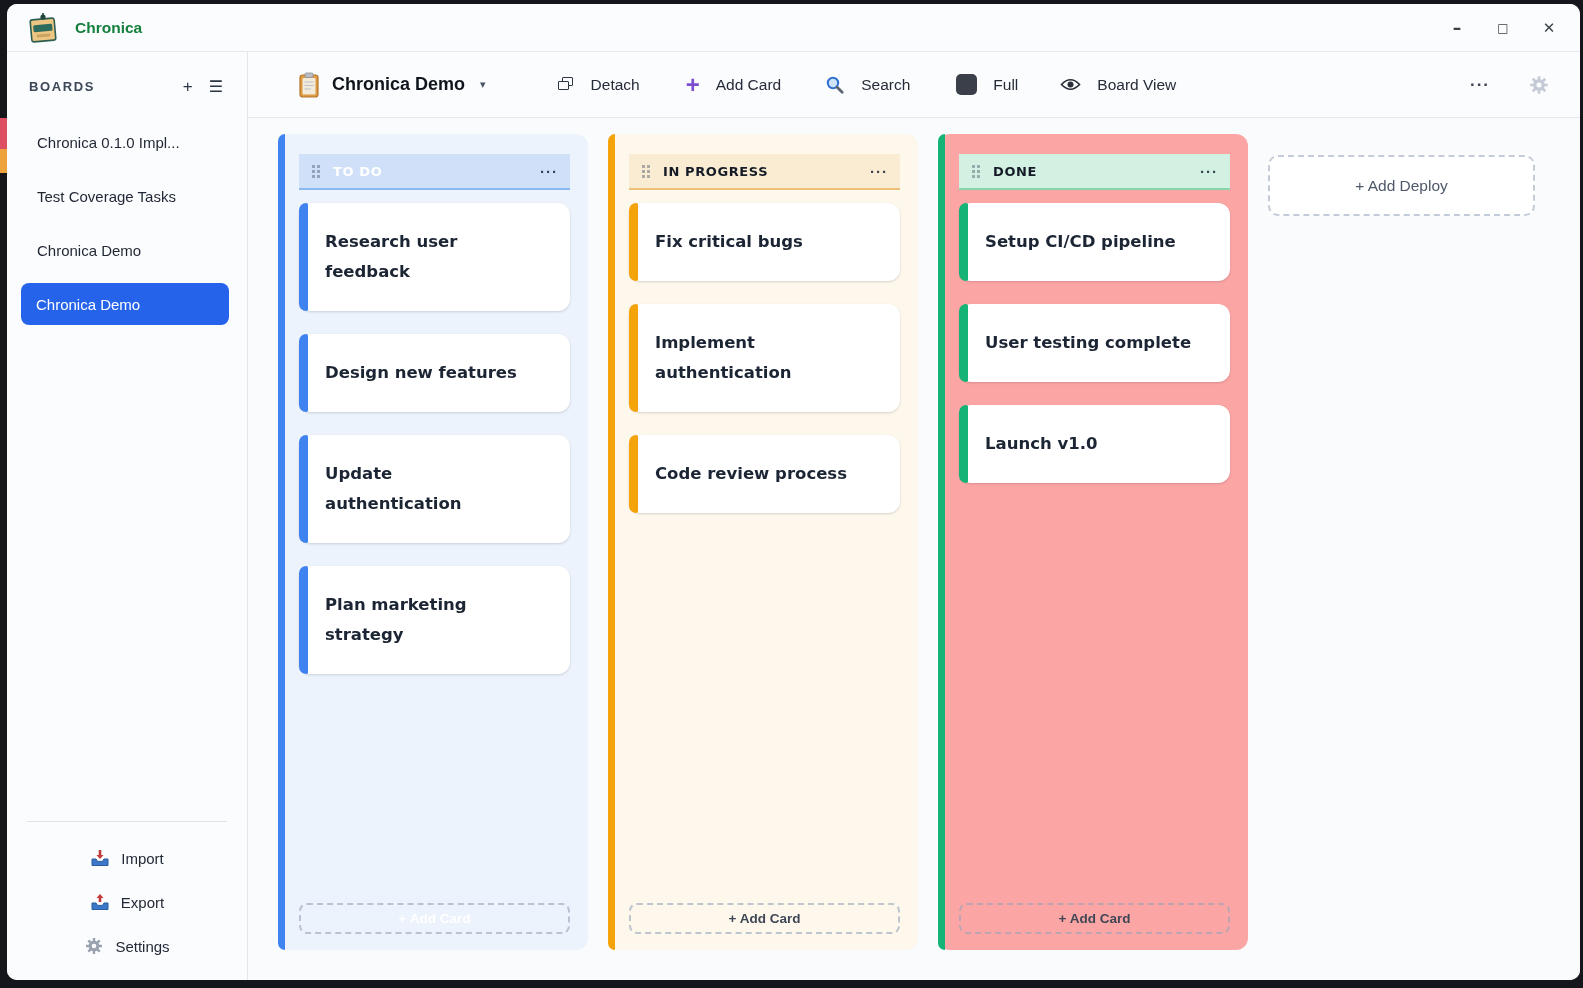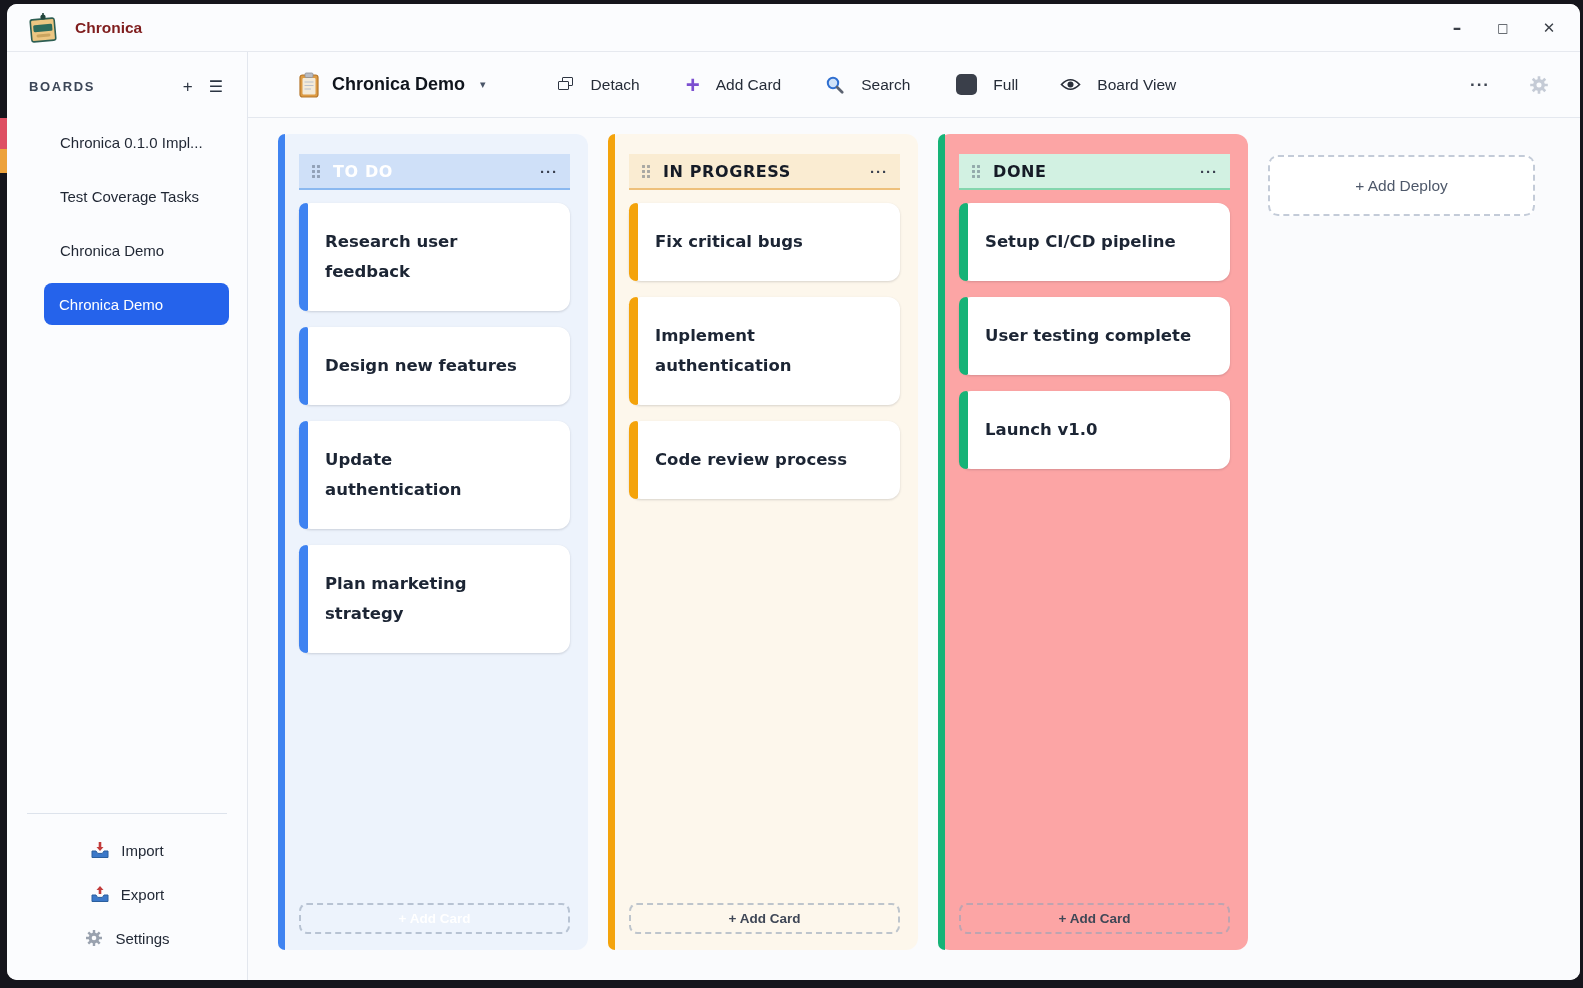--- a/index.html
+++ b/index.html
@@ -21,21 +21,21 @@
     background:#ffffff; border-radius:10px; overflow:hidden;
     display:flex; flex-direction:column;
   }
 
   
   .titlebar {
     height:48px; flex:0 0 48px; background:#fbfcfe; border-bottom:1px solid #e6e9ef;
     display:flex; align-items:center; padding-left:18px; position:relative;
   }
   .app-logo { width:36px; height:36px; flex:0 0 36px; }
-  .titlebar-title { margin-left:14px; font-size:15.5px; font-weight:bold; color:#7f1d1d; }
+  .titlebar-title { margin-left:14px; font-size:15.5px; font-weight:bold; color:#15803d; }
   .win-controls { position:absolute; right:8px; top:0; height:100%; display:flex; }
   .win-btn {
     width:46px; height:100%; display:flex; align-items:center; justify-content:center;
     color:#3b4048; cursor:default; background:transparent; border:none;
     font-family:"DejaVu Sans", sans-serif;
   }
   .win-btn.minimize { font-size:17px; font-weight:bold; }
   .win-btn.maximize { font-size:12px; }
   .win-btn.close { font-size:15px; }
 
@@ -47,31 +47,31 @@
     width:241px; flex:0 0 241px; background:#fbfcfe; border-right:1px solid #e3e7ee;
     display:flex; flex-direction:column;
   }
   .sidebar-head {
     display:flex; align-items:center; padding:26px 24px 10px 22px;
   }
   .sidebar-head-title { font-size:13px; font-weight:bold; letter-spacing:1.6px; color:#3c4657; }
   .sidebar-head-icons { margin-left:auto; display:flex; align-items:center; gap:16px; }
   .icon-plus { font-size:17px; color:#2b3442; line-height:1; }
   .icon-hamburger { font-size:16px; color:#2b3442; line-height:1; }
-  .board-list { margin-top:16px;padding-left:23px; }
+  .board-list { margin-top:16px; }
   .board-item {
     height:42px; margin:0 16px 12px 0; padding-left:30px;
     display:flex; align-items:center; font-size:15px; color:#1f2633; border-radius:8px;
     cursor:default;
   }
   .board-item.selected {
     margin:0 18px 12px 14px; padding-left:15px;
     background:#2563eb; color:#ffffff;
   }
-  .sidebar-footer { margin-top:auto; padding-bottom:20px; }
+  .sidebar-footer { margin-top:auto; padding-bottom:12px; }
   .sidebar-divider { height:1px; background:#dde3ec; margin:0 20px 14px 20px; }
   .footer-item {
     height:44px; display:flex; align-items:center; justify-content:center; gap:11px;
     font-size:15px; color:#232a37; cursor:default;
   }
   .footer-icon { width:20px; height:20px; display:inline-flex; }
 
   
   .main { flex:1; display:flex; flex-direction:column; min-width:0; }
 
@@ -116,26 +116,26 @@
 
   .col-header { height:36px; display:flex; align-items:center; padding:0 12px; }
   .col-blue   .col-header { background:#cfe0f8; border-bottom:2px solid #8ab8f0; }
   .col-orange .col-header { background:#faecd2; border-bottom:2px solid #eec07a; }
   .col-green  .col-header { background:#d2f1e2; border-bottom:2px solid #84d6ae; }
   .drag-handle {
     width:10px; height:15px; margin-right:12px;
     background-image:radial-gradient(circle, rgba(71,85,105,.45) 1.4px, transparent 1.6px);
     background-size:5px 5px;
   }
-  .col-title { font-size:16px; font-weight:800; letter-spacing:.6px; font-family:"DejaVu Sans", sans-serif; }
+  .col-title { font-size:13px; font-weight:800; letter-spacing:.6px; font-family:"DejaVu Sans", sans-serif; }
   .col-blue .col-title { color:#ffffff; }
   .col-orange .col-title, .col-green .col-title { color:#151b26; }
   .col-menu { margin-left:auto; font-size:15px; font-weight:bold; color:#3a4150; letter-spacing:1px; cursor:default; }
 
-  .cards { margin-top:13px; display:flex; flex-direction:column; gap:16px; }
+  .cards { margin-top:13px; display:flex; flex-direction:column; gap:23px; }
   .card {
     position:relative; background:#ffffff; border-radius:12px;
     box-shadow:0 1px 3px rgba(16,24,40,.10), 0 1px 2px rgba(16,24,40,.06);
     padding:24px 18px 24px 26px; cursor:default;
   }
   .card-accent { position:absolute; left:0; top:0; bottom:0; width:9px; border-radius:12px 3px 3px 12px; }
   .col-blue   .card-accent { background:#3f83f1; }
   .col-orange .card-accent { background:#f4a30b; }
   .col-green  .card-accent { background:#16b377; }
   .card-title {

